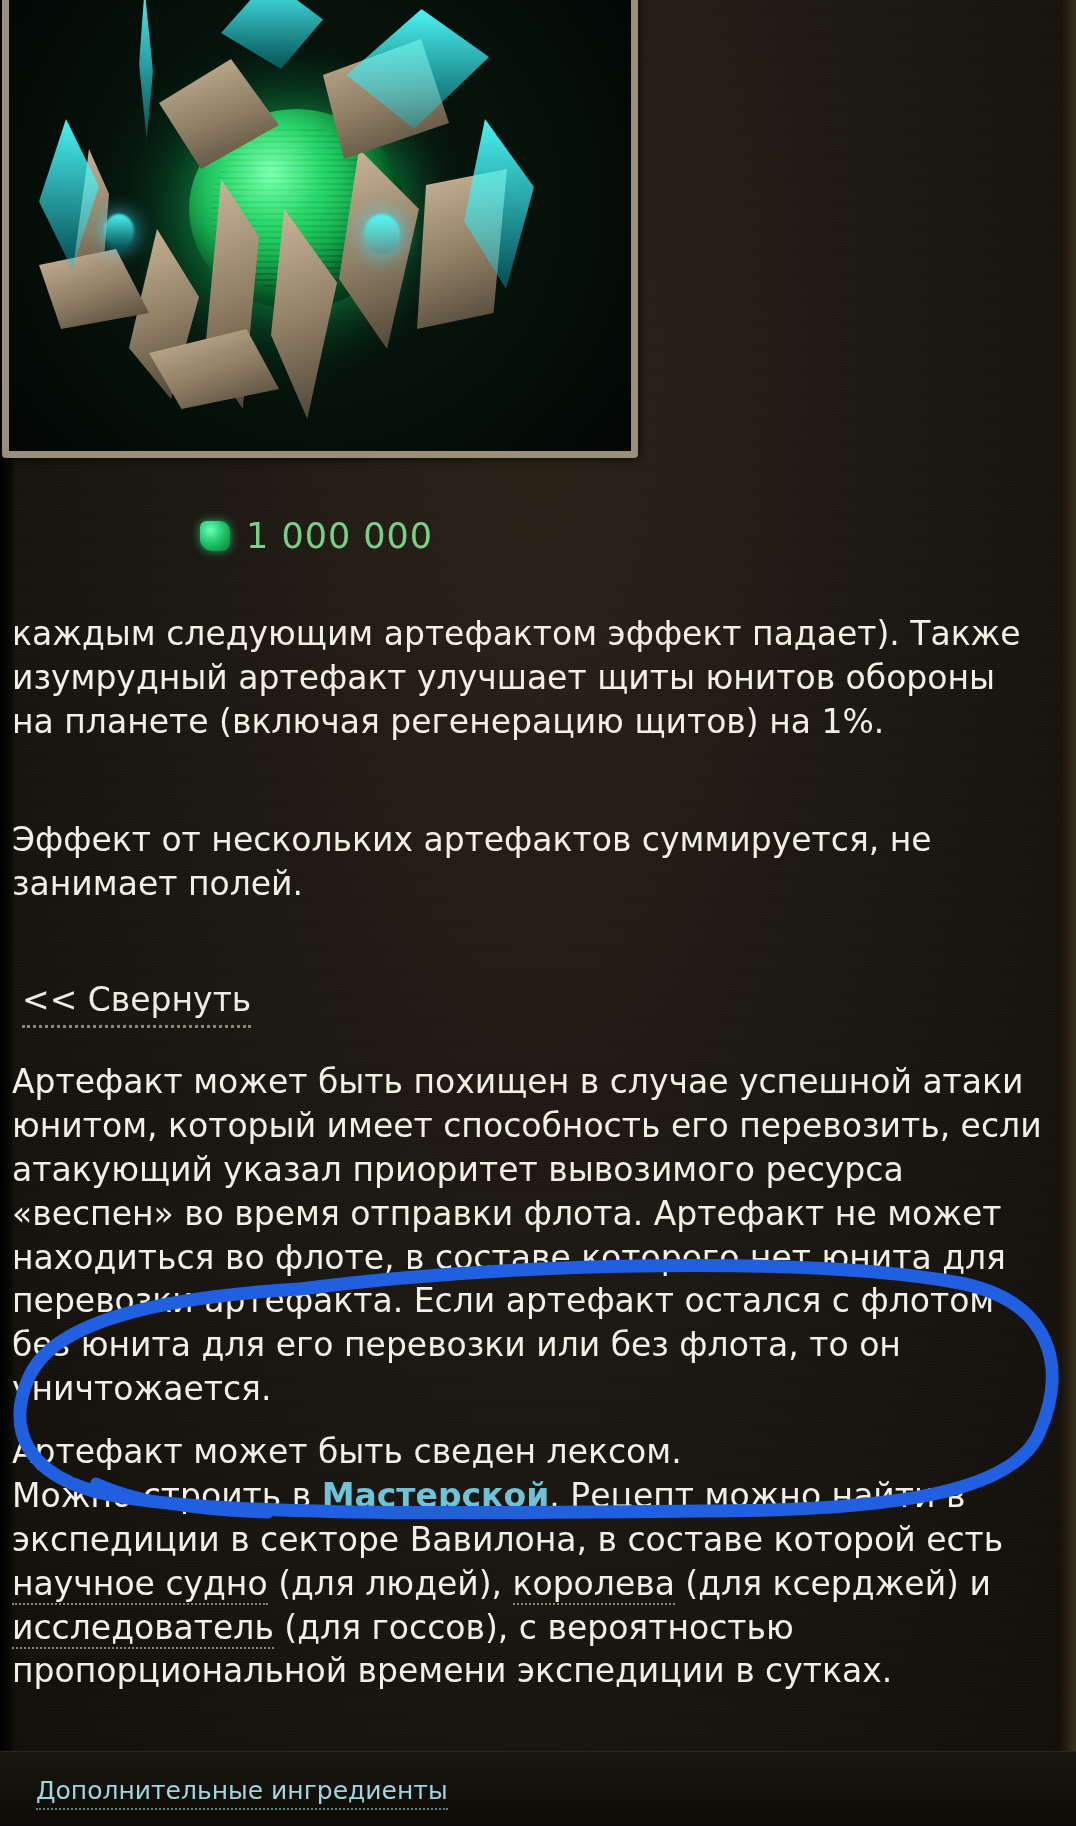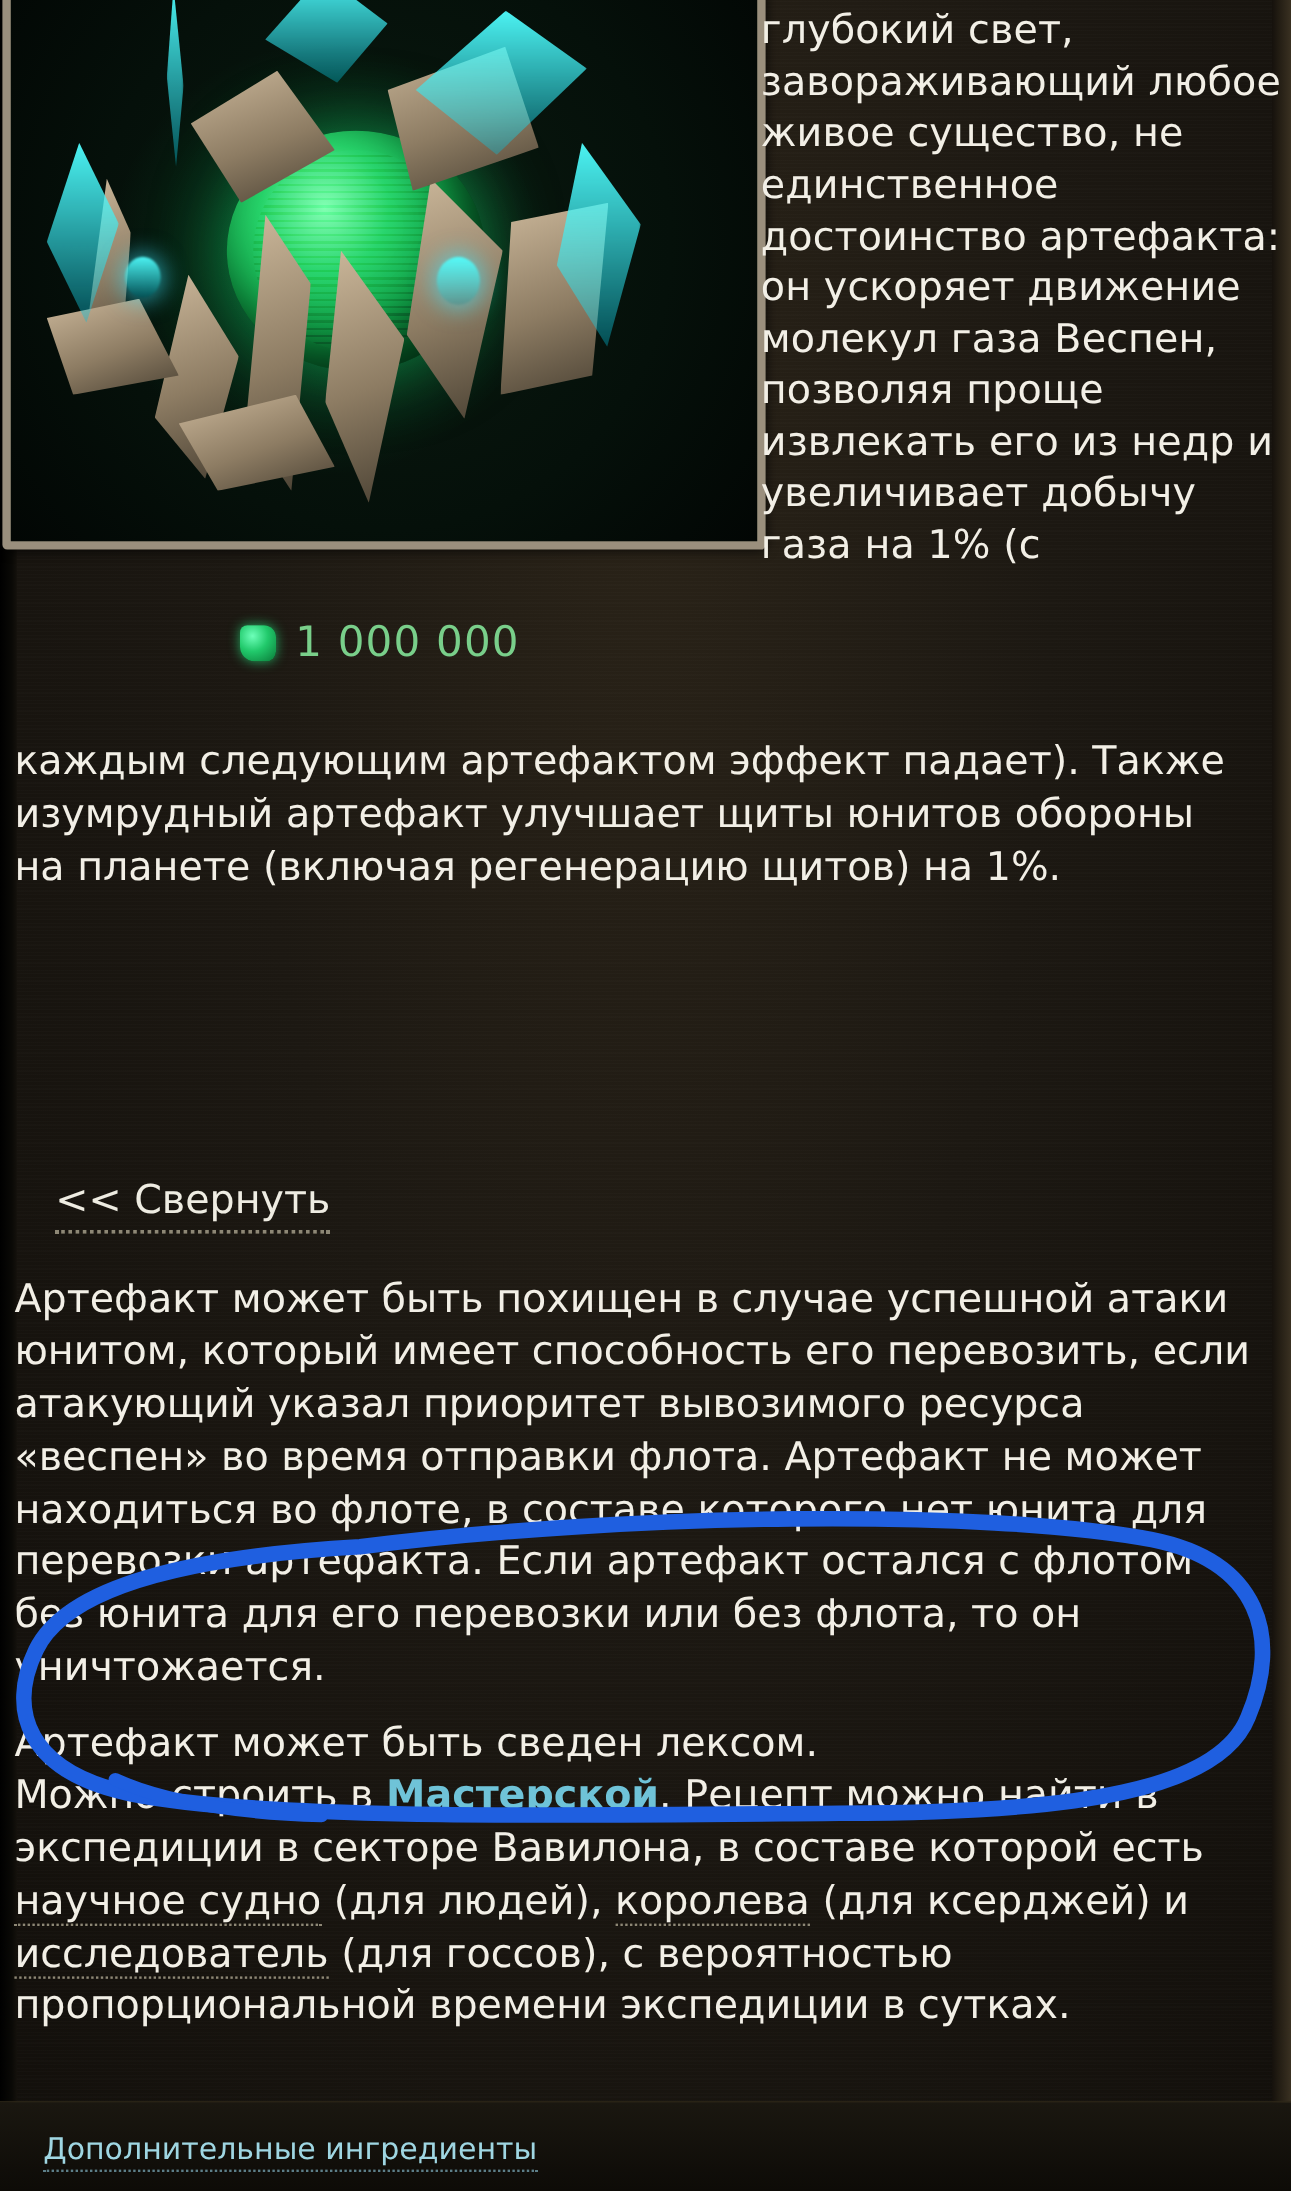--- a/index.html
+++ b/index.html
@@ -132,21 +132,20 @@
   .p2 { top: 818px; }
 
   .collapse-link {
     position: absolute;
     left: 22px; top: 980px;
     color: #eeece2;
     font-size: 33px;
     border-bottom: 3px dotted #8d8775;
     padding-bottom: 6px;
     cursor: pointer;
-    margin-left: 24px;
   }
 
   .p3 { top: 1060px; }
   .p4 { top: 1430px; }
 
   .link-word {
     color: #6fc3d8;
     border-bottom: 2px dotted #4f8fa3;
     font-weight: bold;
   }
@@ -205,28 +204,28 @@
       <div class="glow" style="left:130px; top:-10px; width:14px; height:150px; clip-path:polygon(40% 0,100% 55%,55% 100%,0 50%);"></div>
       <div class="glow" style="left:200px; top:-20px; width:120px; height:90px; clip-path:polygon(10% 60%,50% 0,95% 45%,60% 100%);"></div>
       <div class="glow" style="left:330px; top:10px;  width:150px; height:120px; clip-path:polygon(5% 55%,55% 0,100% 40%,50% 100%);"></div>
       <div class="glow" style="left:455px; top:120px; width:70px;  height:170px; clip-path:polygon(30% 0,100% 40%,60% 100%,0 60%);"></div>
       <div class="glow" style="left:30px;  top:120px; width:60px;  height:150px; clip-path:polygon(45% 0,100% 45%,55% 100%,0 55%);"></div>
       <div class="glow" style="left:355px; top:215px; width:36px;  height:40px;  border-radius:50%;"></div>
       <div class="glow" style="left:95px;  top:215px; width:30px;  height:34px;  border-radius:50%;"></div>
     </div>
   </div>
 
-  <div class="intro-col">глубокий свет, завораживающий любое живое существо, не единственное достоинство артефакта: он ускоряет движение молекул газа Веспен, позволяя проще извлекать его из недр и увеличивает добычу газа на 1% (с</div>
 
   <div class="ingredients-row">
     <span class="gas-icon"></span>
     <span class="ingredients-amount">1 000 000</span>
   </div>
 
   <div class="body-text p1">каждым следующим артефактом эффект падает). Также изумрудный артефакт улучшает щиты юнитов обороны на планете (включая регенерацию щитов) на 1%.</div>
+  <div class="body-text p2">Эффект от нескольких артефактов суммируется, не занимает полей.</div>
 
   <div class="collapse-link">&lt;&lt; Свернуть</div>
 
   <div class="body-text p3">Артефакт может быть похищен в случае успешной атаки юнитом, который имеет способность его перевозить, если атакующий указал приоритет вывозимого ресурса «веспен» во время отправки флота. Артефакт не может находиться во флоте, в составе которого нет юнита для перевозки артефакта. Если артефакт остался с флотом без юнита для его перевозки или без флота, то он уничтожается.</div>
 
   <div class="body-text p4">
     <span>Артефакт может быть сведен лексом.</span><br>
     <span>Можно строить в </span><span class="link-word">Мастерской</span><span>. Рецепт можно найти в экспедиции в секторе Вавилона, в составе которой есть </span><span class="dotted">научное судно</span><span> (для людей), </span><span class="dotted">королева</span><span> (для ксерджей) и </span><span class="dotted">исследователь</span><span> (для госсов), с вероятностью пропорциональной времени экспедиции в сутках.</span>
   </div>
 

